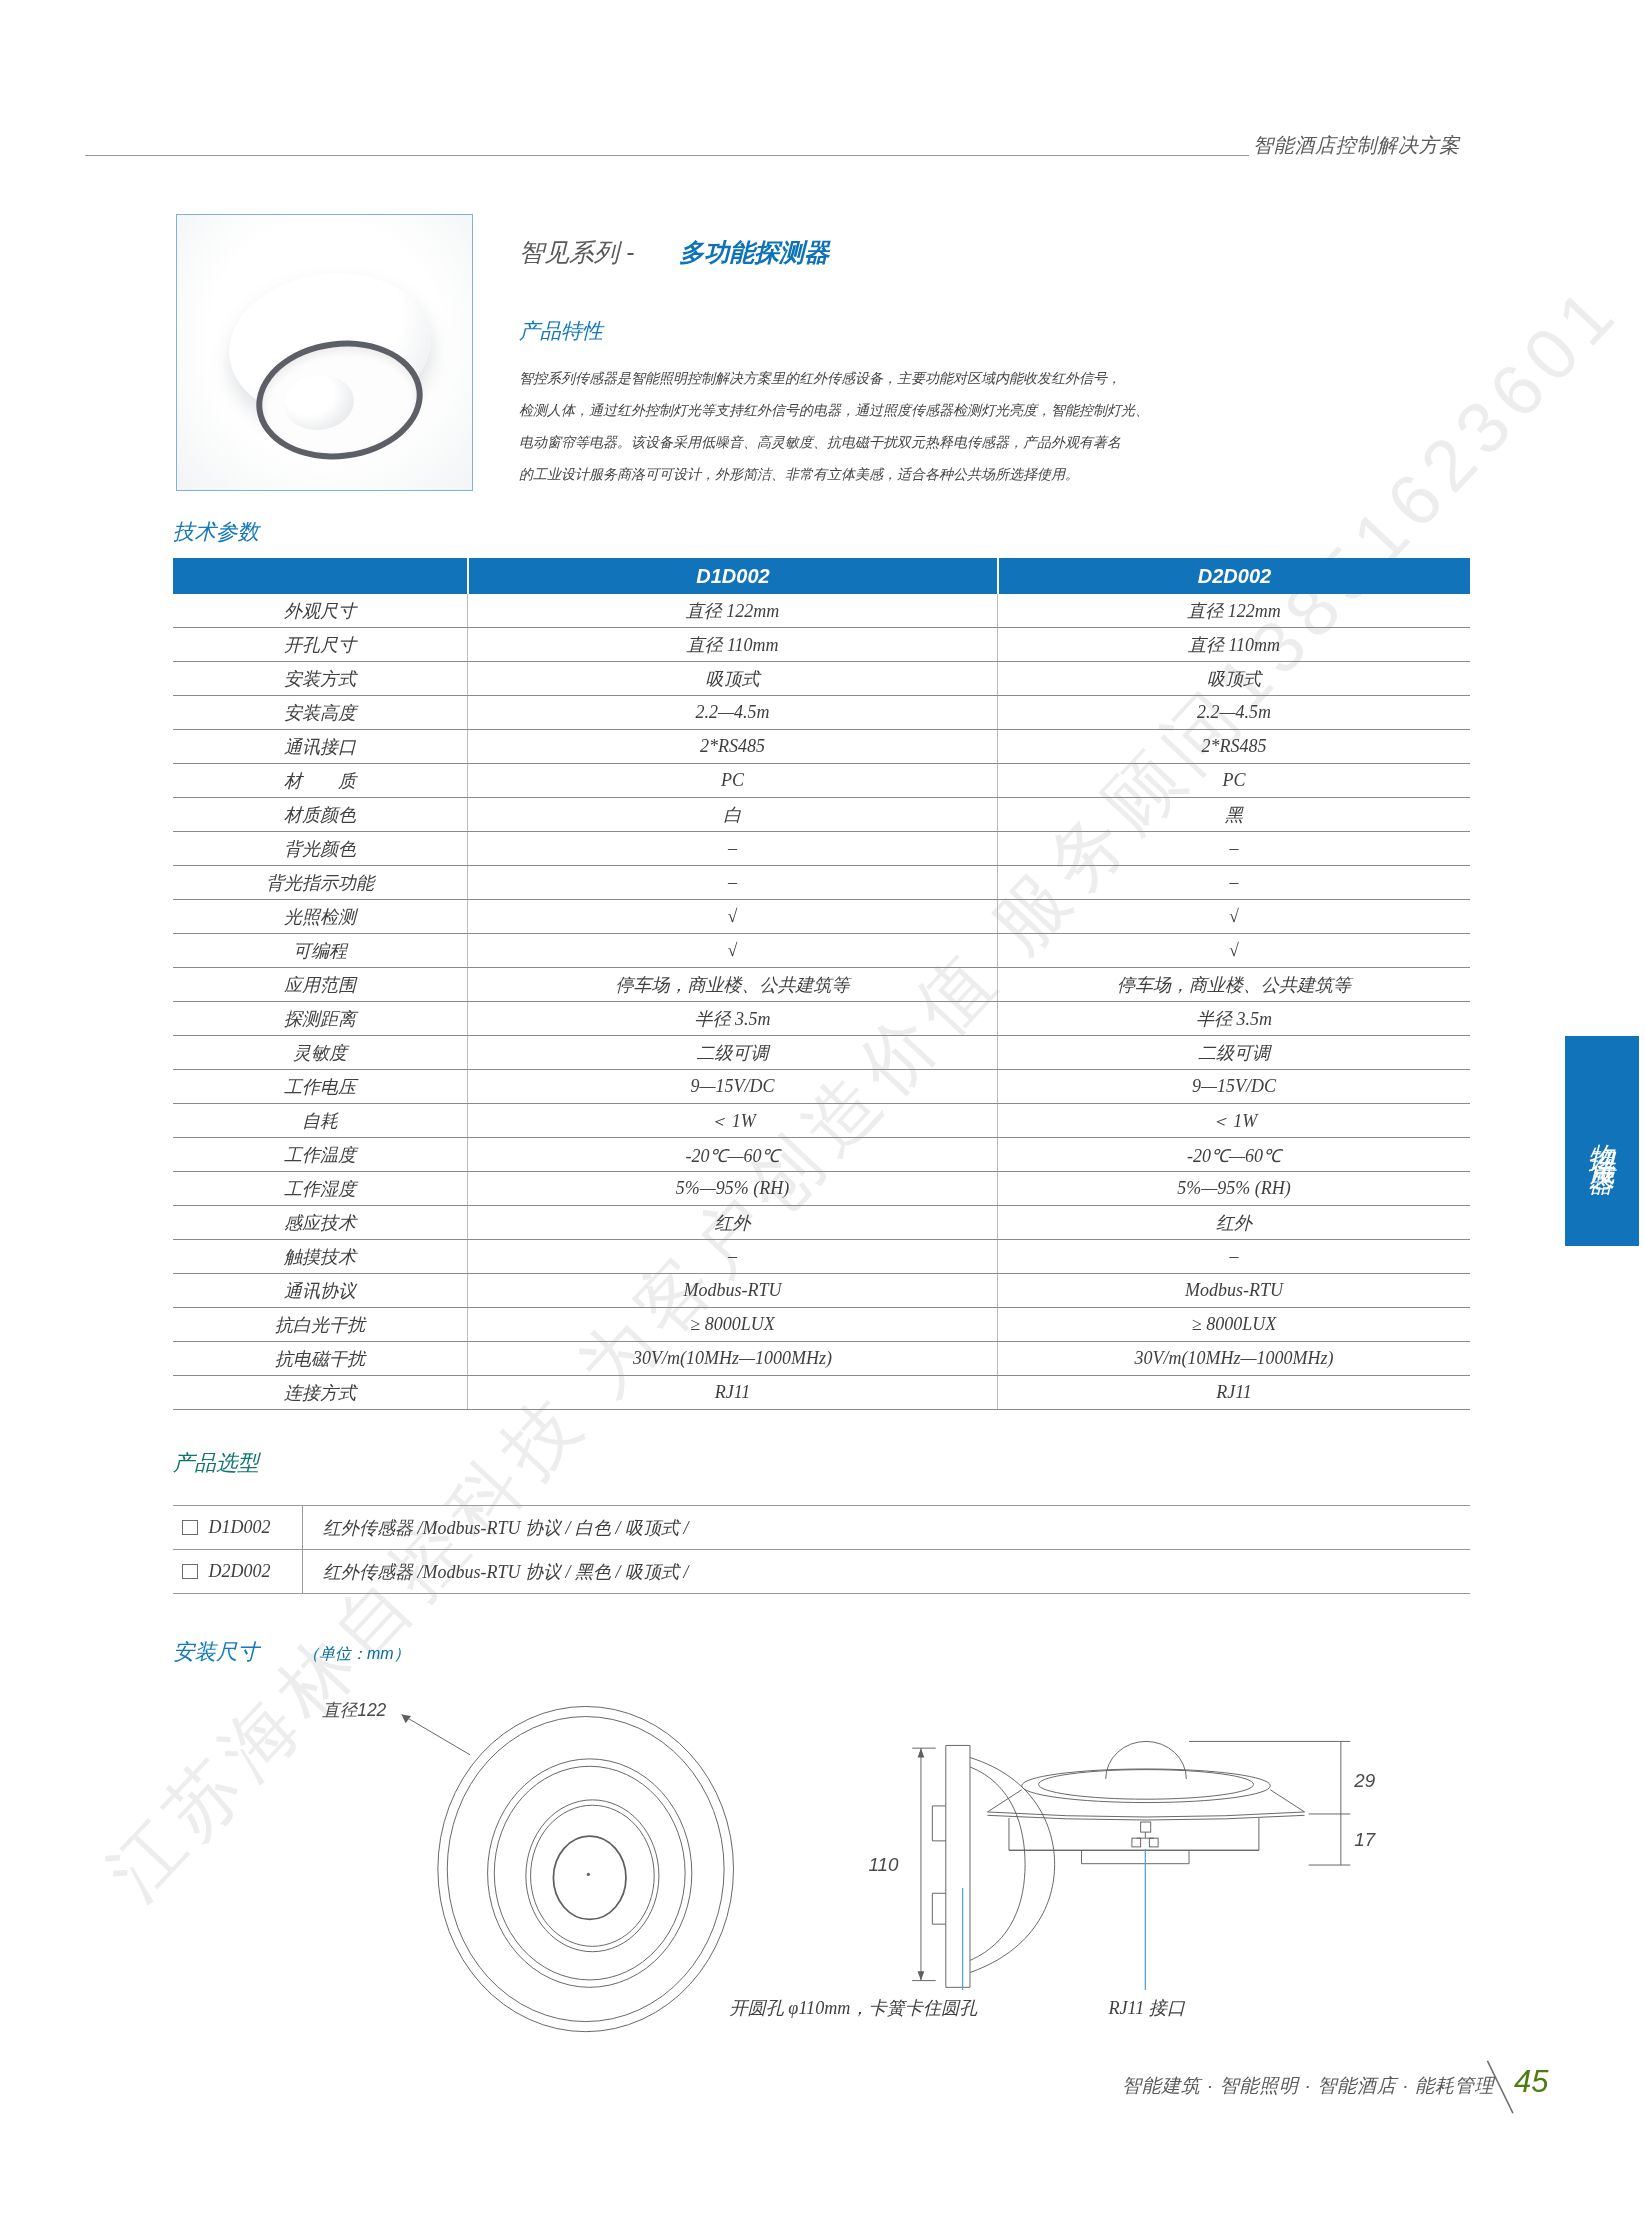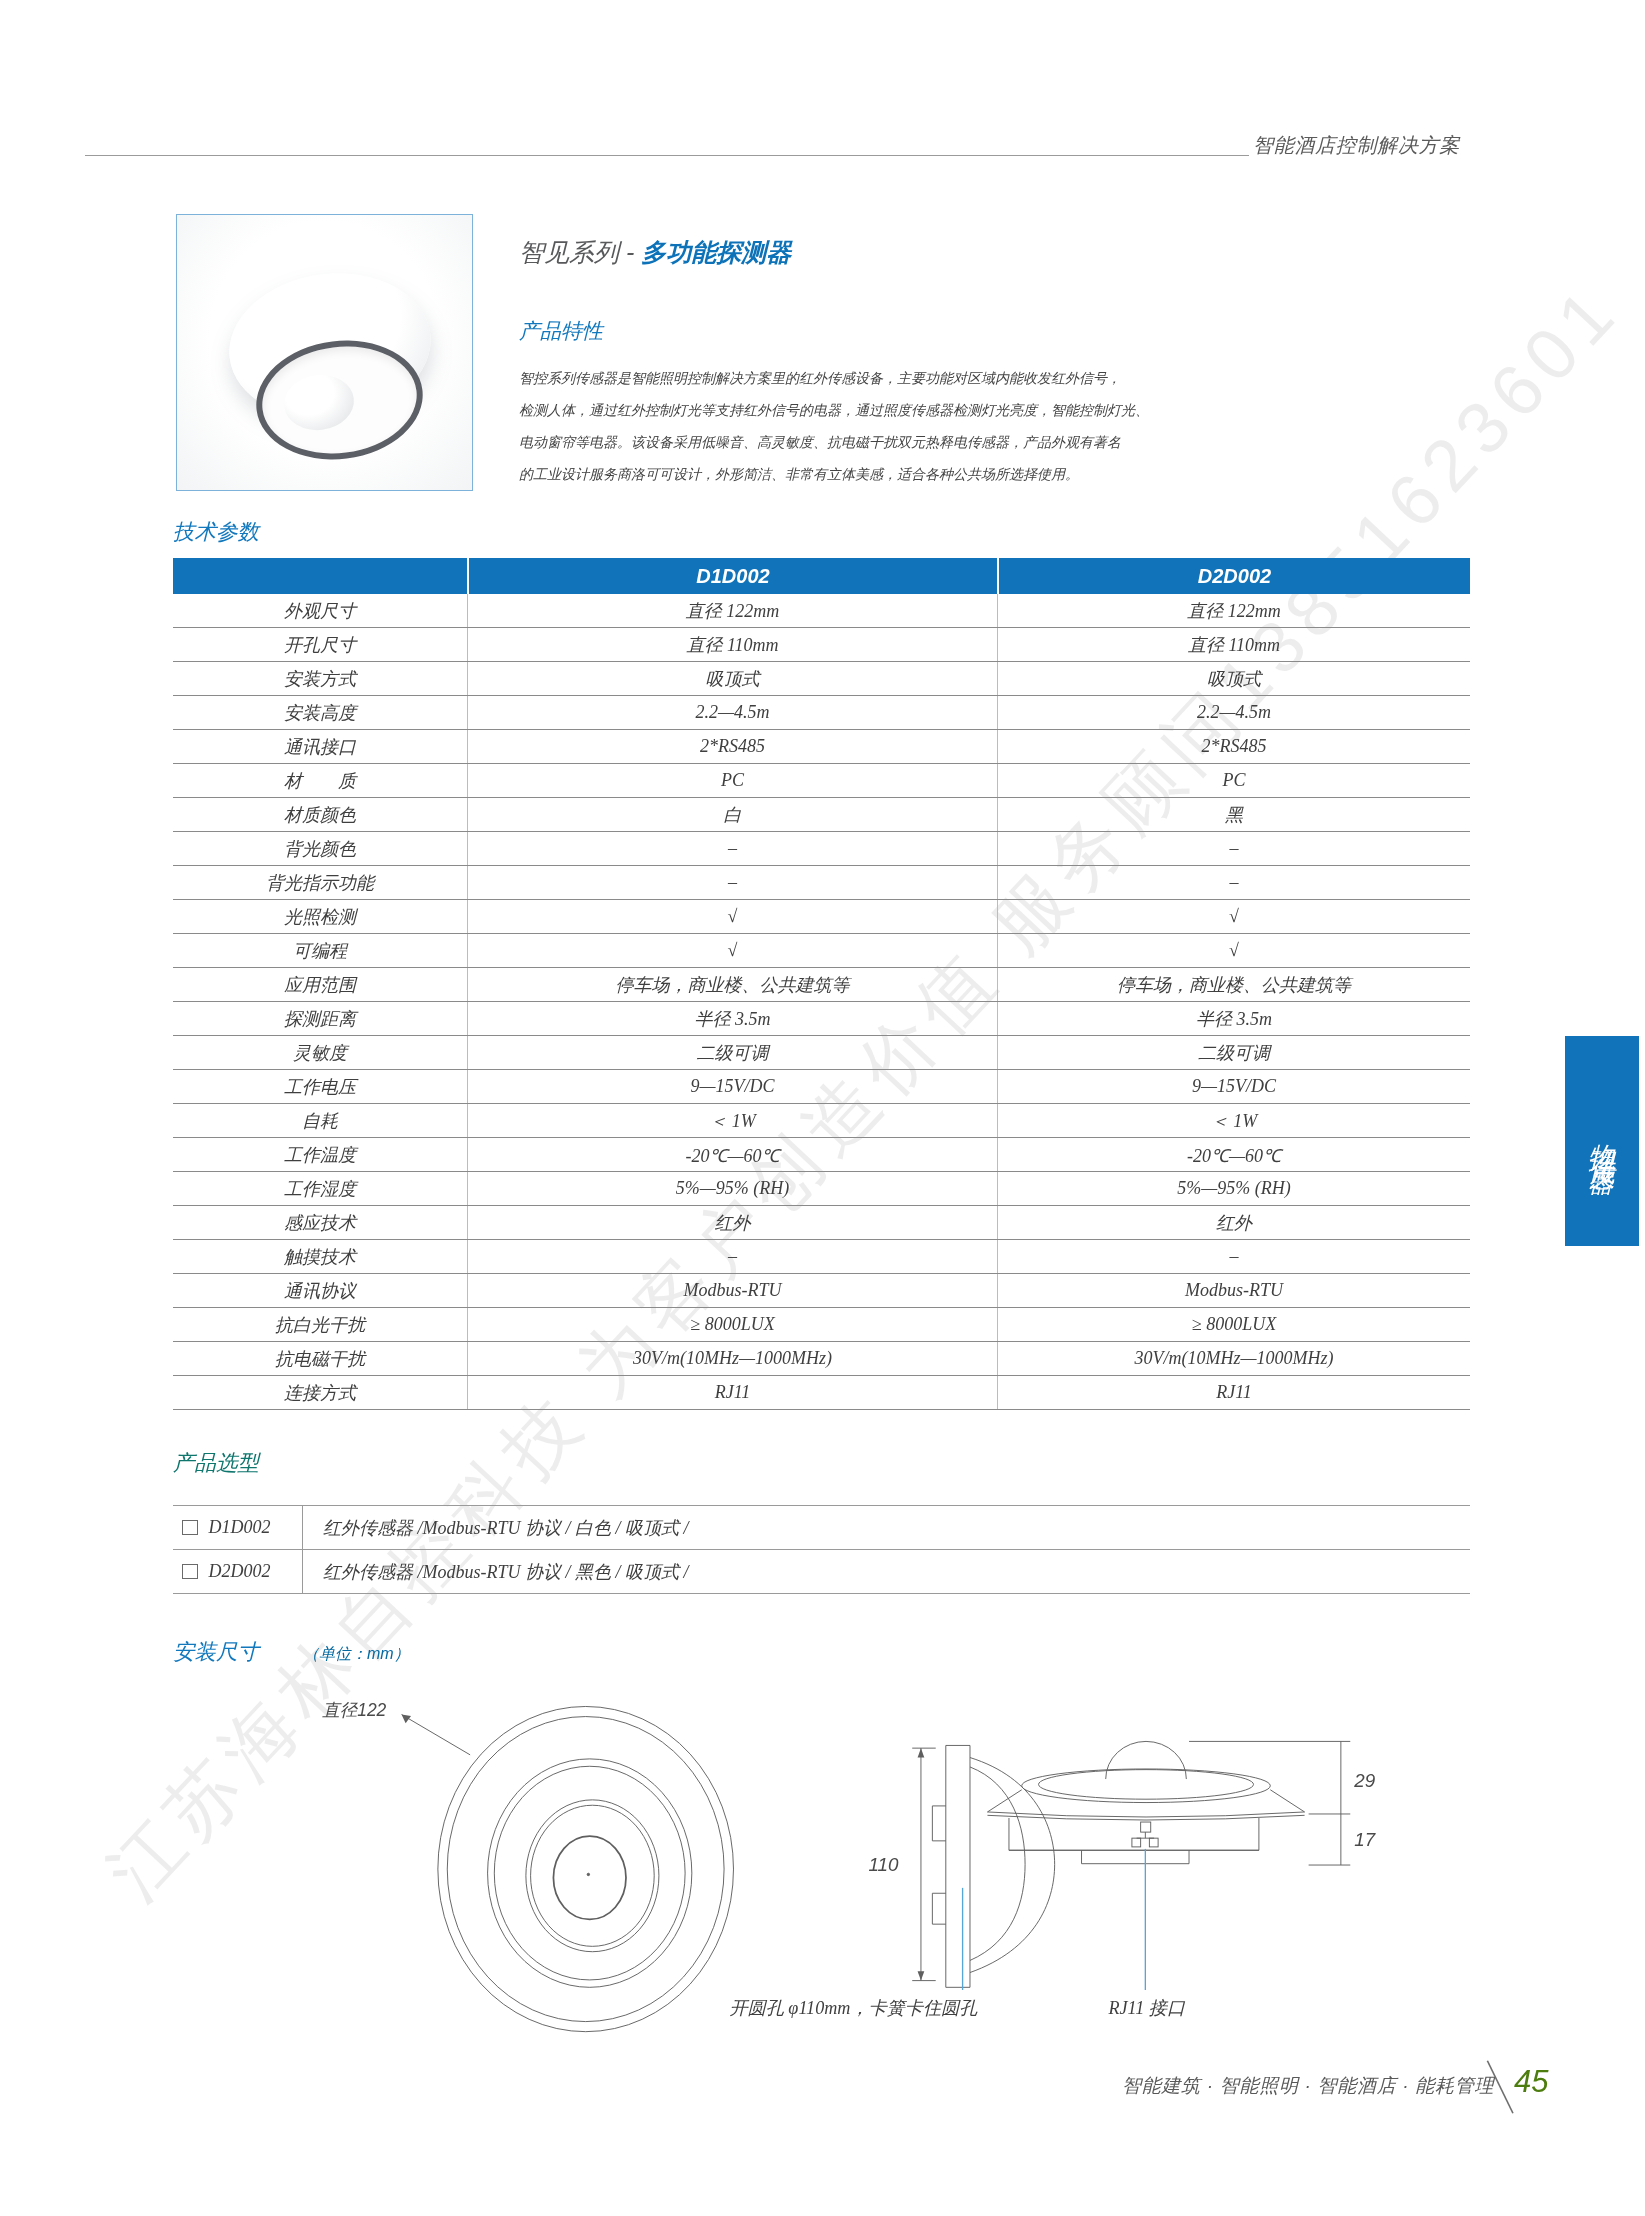--- a/index.html
+++ b/index.html
@@ -21,21 +21,21 @@
         background:radial-gradient(ellipse at 40% 30%, #ffffff 55%, #e2e5e8 100%);
         box-shadow:0 12px 20px rgba(120,130,140,.25);transform:rotate(-7deg);}
   .face{position:absolute;left:79px;top:126px;width:155px;height:106px;border-radius:50%;
         background:#fdfdfd;border:6px solid #5c5f66;transform:rotate(-7deg);
         box-shadow:inset 0 4px 9.4px rgba(0,0,0,.08);}
   .dome{position:absolute;left:107px;top:160px;width:70px;height:55px;border-radius:50%;
         background:radial-gradient(ellipse at 38% 32%, #ffffff 40%, #dadde0 100%);transform:rotate(-7deg);}
   
   .title{left:519px;top:236px;font-size:25px;}
   .title .gray{color:#58595b;}
-  .title .blue{color:#0d72b8;font-weight:bold;}
+  .title .blue{color:#0d72b8;font-weight:bold;margin-left:38px;}
   .feat-h{left:519px;top:317px;font-size:21px;color:#1278bd;}
   .feat-p{left:519px;top:363px;width:941px;font-size:14px;line-height:32px;color:#444;
           font-family:"Liberation Serif",serif;}
   
   .spec-h{left:173px;top:517px;font-size:21.5px;color:#1278bd;}
   .spec-table{left:173px;top:558px;width:1297px;font-family:"Liberation Serif",serif;}
   .spec-head{display:flex;height:36px;background:#1173b9;color:#fff;
              font-family:"Liberation Sans",sans-serif;}
   .spec-head div{display:flex;align-items:center;justify-content:center;font-size:20px;font-weight:bold;}
   .hc1{width:294px;}

